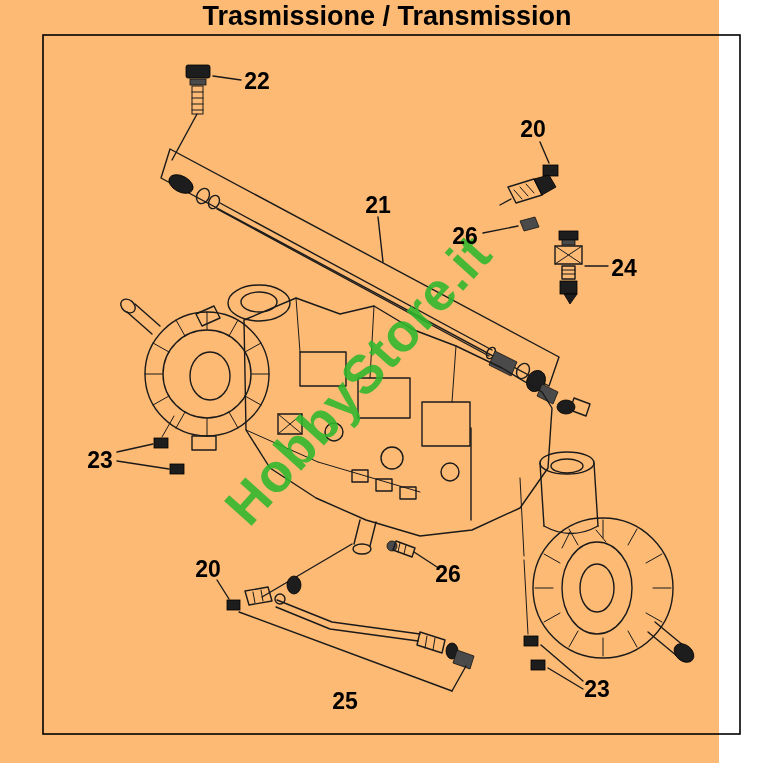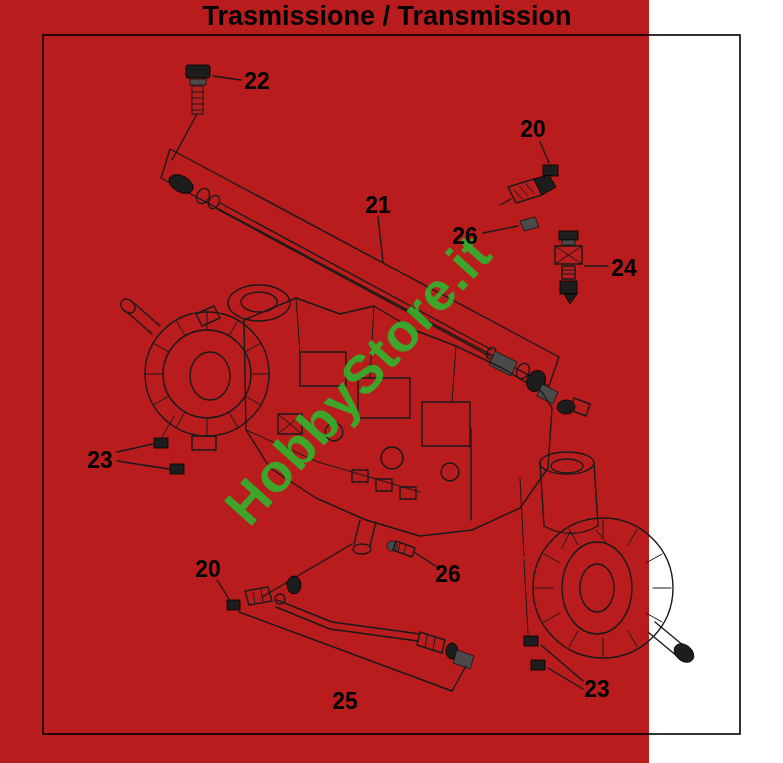--- a/index.html
+++ b/index.html
@@ -1,17 +1,17 @@
 <!DOCTYPE html>
 <html><head>
 <meta charset="utf-8">
 <style>
   html,body{margin:0;padding:0;background:#ffffff;}
   body{width:783px;height:763px;overflow:hidden;font-family:"Liberation Sans",sans-serif;}
-  .stage{position:relative;width:649px;height:763px;background:#b91c1c;}
+  .stage{position:relative;width:719px;height:763px;background:#fdba74;}
   svg{display:block;}
   .ln{fill:none;stroke:#1a1a1a;stroke-width:1.4;stroke-linecap:round;stroke-linejoin:round;}
   .thin{fill:none;stroke:#1a1a1a;stroke-width:1;stroke-linecap:round;}
   .dark{fill:#1d1d1d;stroke:#000;stroke-width:0.8;}
   .mid{fill:#4a4a4a;stroke:#111;stroke-width:0.8;}
   .frame{fill:none;stroke:#000;stroke-width:1.6;}
   .callout{font-family:"Liberation Sans",sans-serif;font-weight:bold;font-size:23px;fill:#000;text-anchor:middle;}
   .title{font-family:"Liberation Sans",sans-serif;font-weight:bold;font-size:27px;fill:#000;text-anchor:middle;}
   .watermark{font-family:"Liberation Sans",sans-serif;font-weight:bold;font-size:54px;text-anchor:middle;opacity:0.88;letter-spacing:1px;}
 </style>

